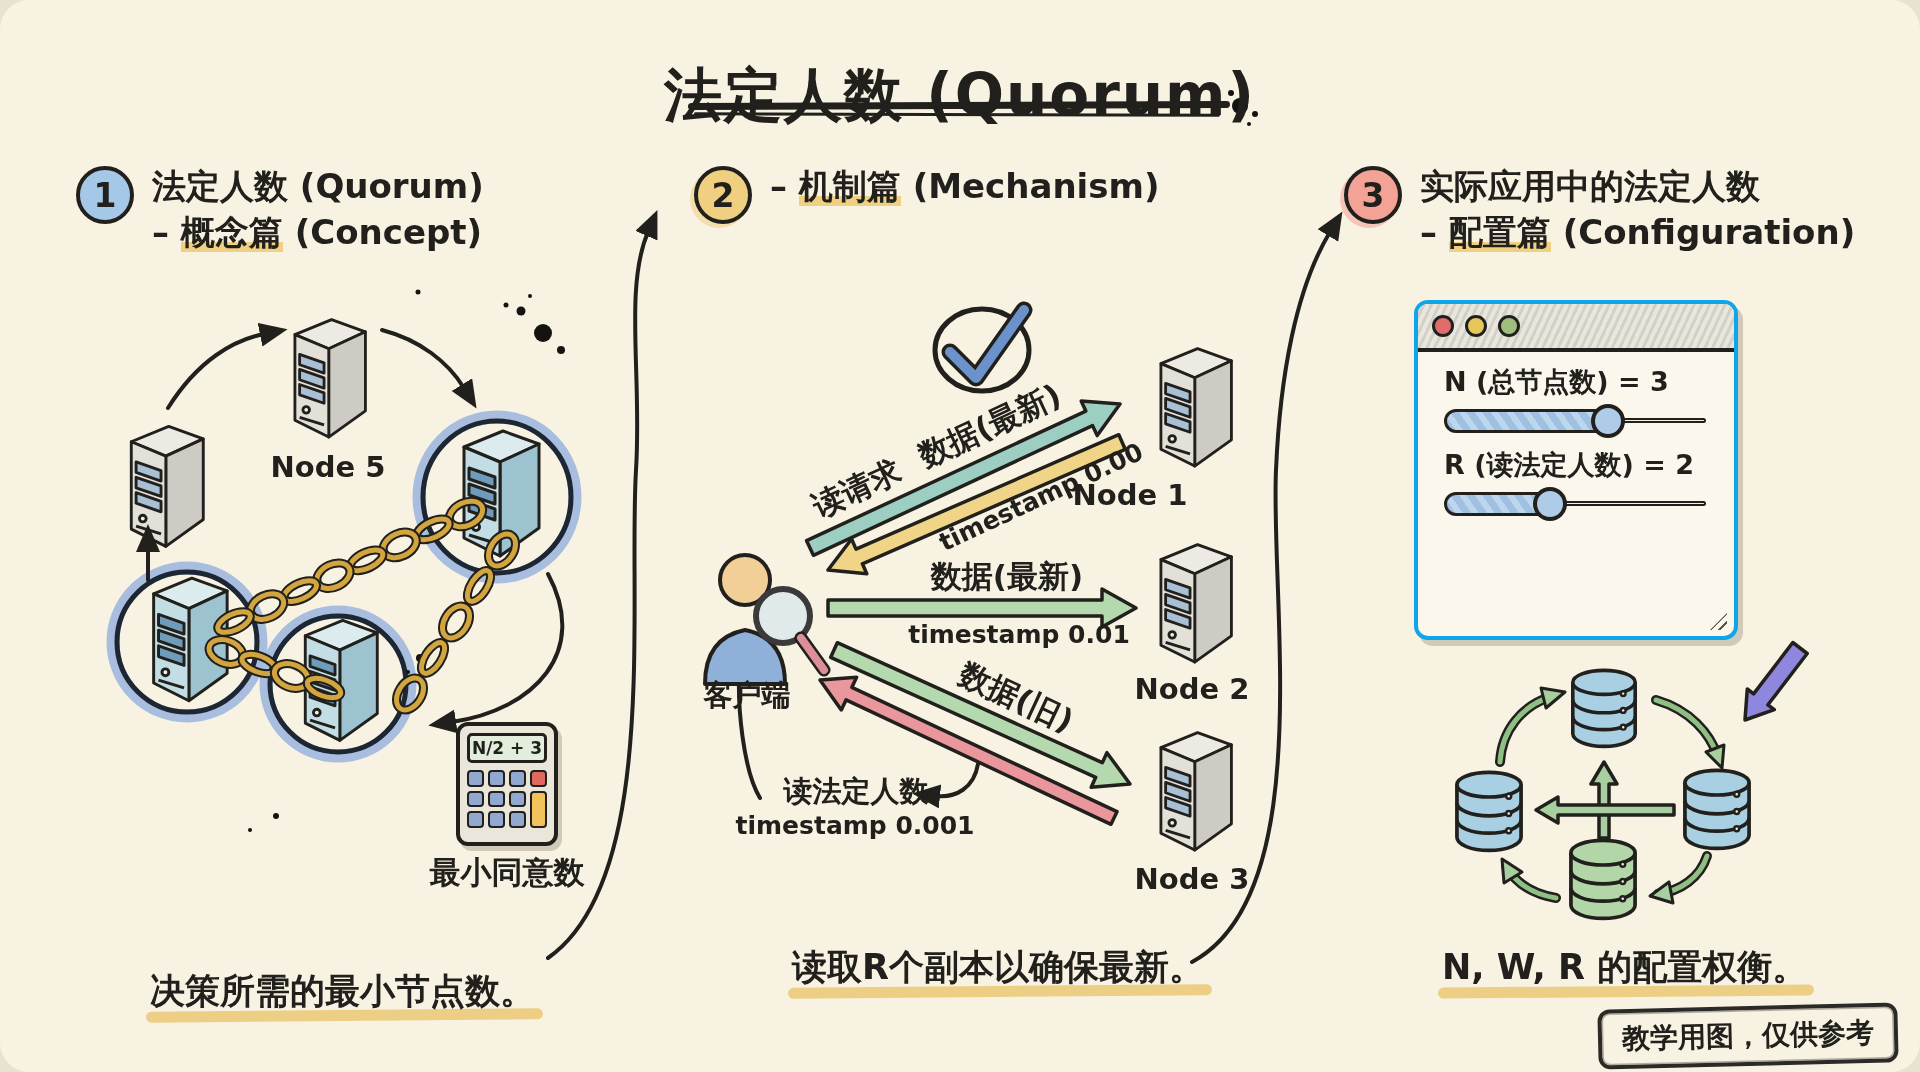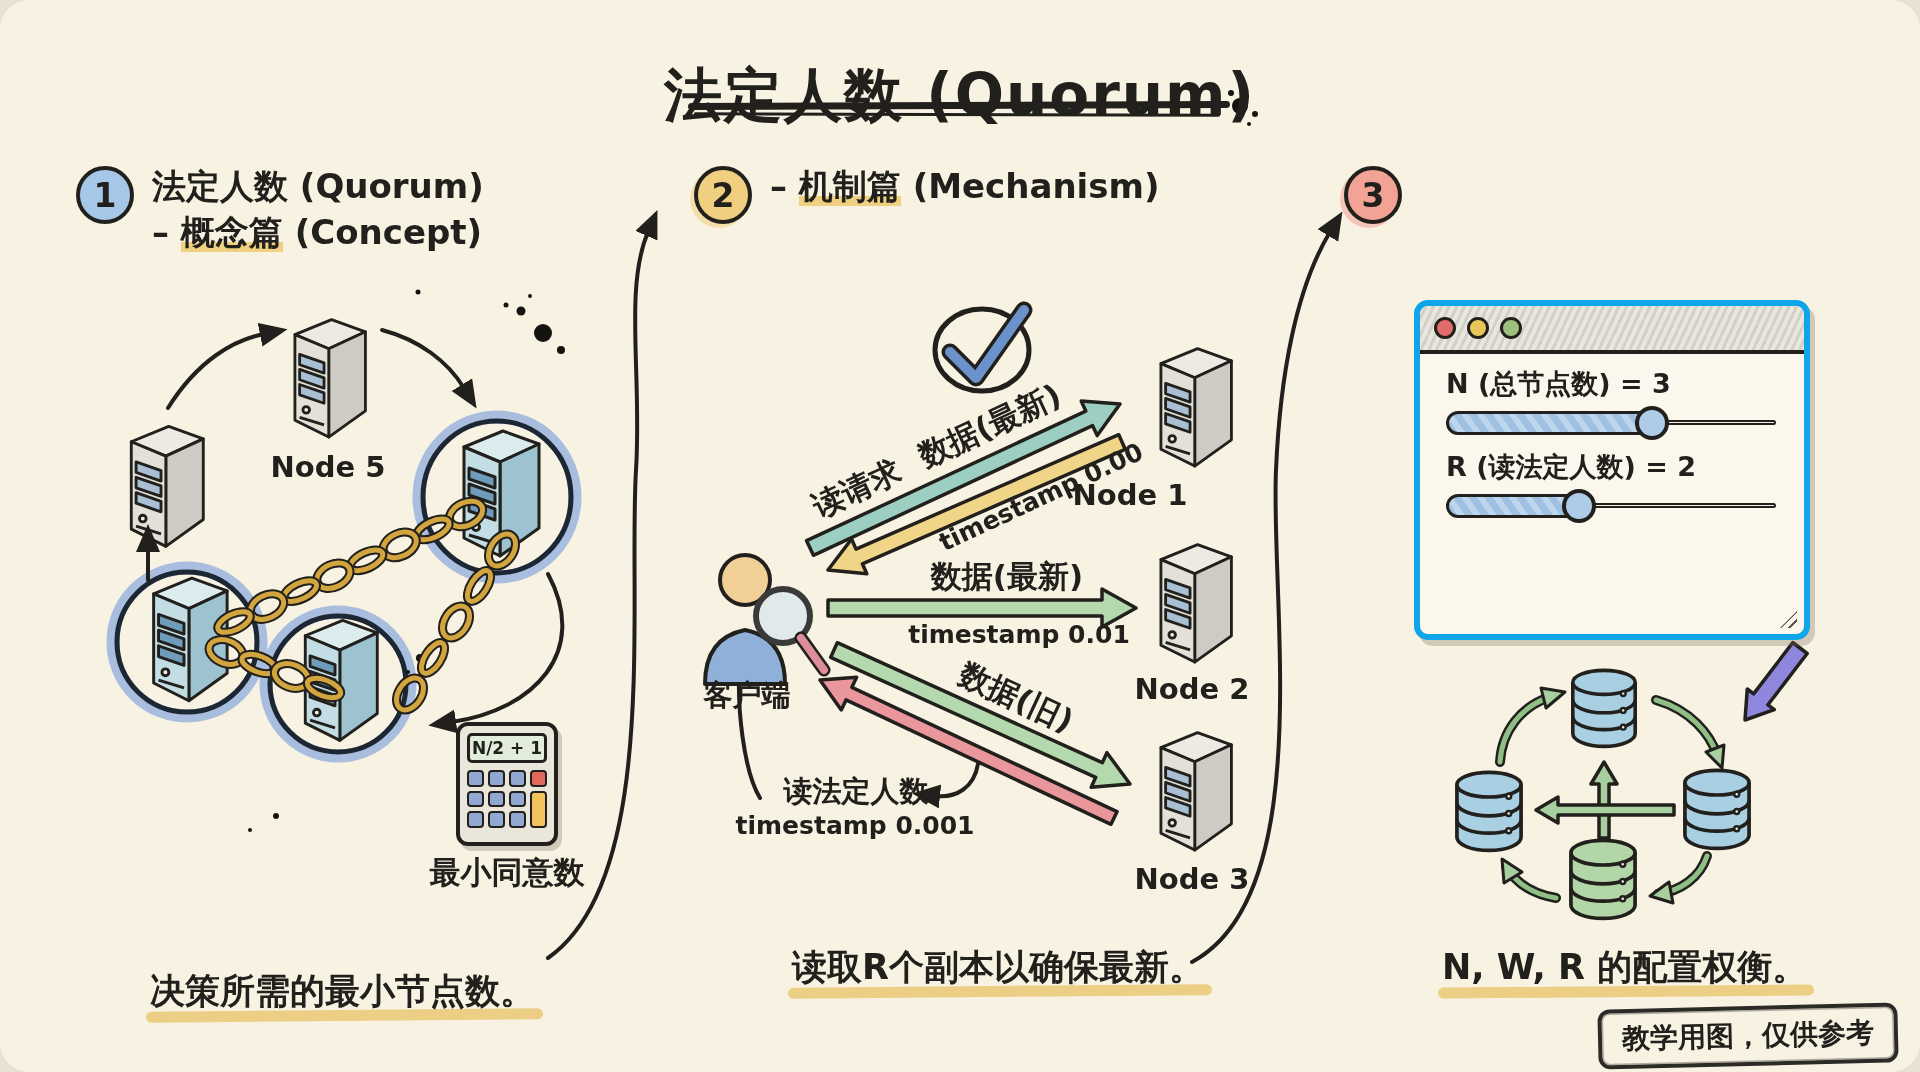--- a/index.html
+++ b/index.html
@@ -40,21 +40,21 @@
         border-radius:12px;padding:7px;box-sizing:border-box;box-shadow:4px 5px 0 rgba(120,110,90,.3);}
   .calc-display{height:30px;background:#e2eedb;border:3px solid #21201c;border-radius:5px;font-size:17px;
         font-weight:800;display:flex;align-items:center;justify-content:center;box-sizing:border-box;}
   .calc-keys{display:grid;grid-template-columns:repeat(4,1fr);grid-auto-rows:1fr;gap:4px;margin-top:7px;height:58px;}
   .key{background:#93a8d0;border:2.5px solid #21201c;border-radius:4px;box-sizing:border-box;}
   .key-red{background:#e0685c;grid-column:4;grid-row:1;}
   .key-tall{background:#f2c35c;grid-column:4;grid-row:2 / span 2;}
   .calc-label{left:422px;top:852px;width:170px;text-align:center;font-size:31px;font-weight:800;white-space:nowrap;}
 
   
-  .browser{left:1414px;top:300px;width:396px;height:340px;background:#fbf7ec;border:6px solid #0ea5e9;
+  .browser{left:1414px;top:300px;width:324px;height:340px;background:#fbf7ec;border:4px solid #0ea5e9;
            border-radius:14px;box-sizing:border-box;box-shadow:5px 6px 0 rgba(120,110,90,.3);}
   .titlebar{height:44px;border-bottom:4px solid #21201c;border-radius:9px 9px 0 0;display:flex;align-items:center;
             padding:0 14px;gap:11px;background:repeating-linear-gradient(115deg,#e9e6de 0 4px,#d3d0c7 4px 7px);}
   .light{width:22px;height:22px;border-radius:50%;border:3px solid #21201c;box-sizing:border-box;}
   .lr{background:#e06c6c;}.ly{background:#e8c75a;}.lg{background:#9fc07c;}
   .browser-body{padding:12px 26px 0 26px;}
   .slabel{font-size:27px;font-weight:800;white-space:nowrap;margin-bottom:4px;}
   .strack{position:relative;height:34px;margin:0 0 9px 0;}
   .sline{position:absolute;left:2px;right:2px;top:14px;height:5px;background:#f4f0e4;border:2px solid #21201c;border-radius:4px;box-sizing:border-box;}
   .sfill{position:absolute;left:0;top:5px;height:24px;width:50%;box-sizing:border-box;
@@ -265,39 +265,43 @@
       </div>
     <div class="lines">
       <div><span>– </span><span class="hl">机制篇</span><span> (Mechanism)</span></div>
     </div>
   </div>
 
   <div class="txt sec" style="left:1344px;top:164px;">
     <div class="badge b3">
         <span>3</span>
       </div>
+    <div class="lines">
+      <div>实际应用中的法定人数</div>
+      <div><span>– </span><span class="hl">配置篇</span><span> (Configuration)</span></div>
+    </div>
   </div>
 
   <div class="txt nlabel" style="left:328px;top:450px;">Node 5</div>
   <div class="txt nlabel" style="left:1130px;top:478px;">Node 1</div>
   <div class="txt nlabel" style="left:1192px;top:672px;">Node 2</div>
   <div class="txt nlabel" style="left:1192px;top:862px;">Node 3</div>
   <div class="txt nlabel" style="left:747px;top:676px;">客户端</div>
 
   <div class="txt alabel r-25" style="left:857px;top:489px;">读请求</div>
   <div class="txt alabel r-25" style="left:990px;top:426px;">数据(最新)</div>
   <div class="txt tslabel r-25" style="left:1041px;top:497px;">timestamp 0.00</div>
   <div class="txt alabel" style="left:1007px;top:577px;">数据(最新)</div>
   <div class="txt tslabel" style="left:1019px;top:634px;">timestamp 0.01</div>
   <div class="txt alabel r25" style="left:1016px;top:698px;">数据(旧)</div>
   <div class="txt alabel" style="left:856px;top:792px;font-size:29px;">读法定人数</div>
   <div class="txt tslabel" style="left:855px;top:825px;">timestamp 0.001</div>
 
   <div class="txt calc">
-    <div class="calc-display">N/2 + 1</div>
+    <div class="calc-display">N/2 + 3</div>
     <div class="calc-keys">
       <div class="key key-red"></div>
       <div class="key key-tall"></div>
       <div class="key"></div>
         <div class="key"></div>
         <div class="key"></div>
       <div class="key"></div>
         <div class="key"></div>
         <div class="key"></div>
       <div class="key"></div>

